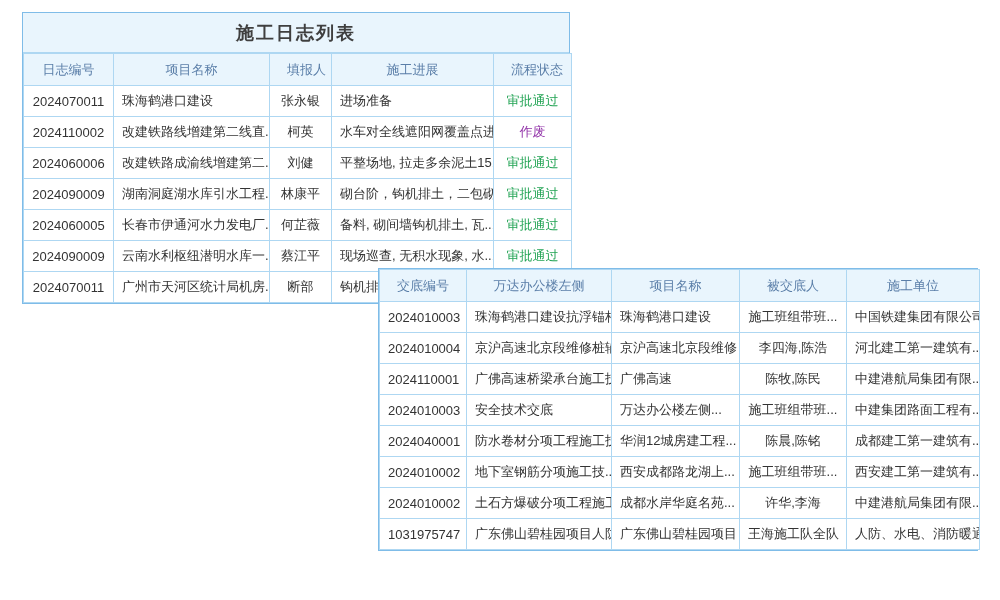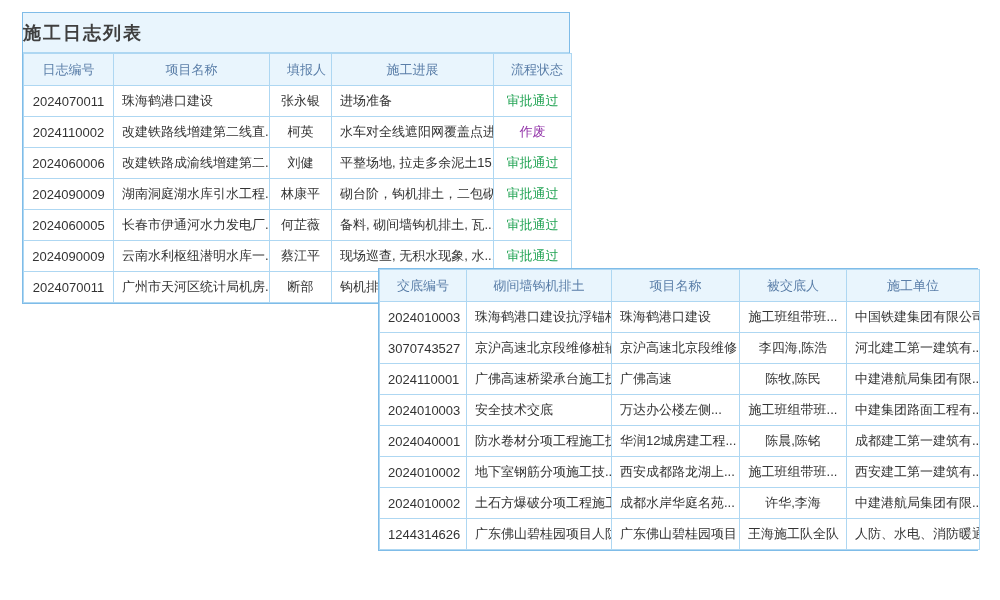--- a/index.html
+++ b/index.html
@@ -16,20 +16,21 @@
   .panel {
     position: absolute;
     background: #ffffff;
     border: 1px solid var(--border, #7fbce8);
   }
   #panel-log { left: 22px; top: 12px; width: 548px; z-index: 1; }
   #panel-disclosure { left: 378px; top: 268px; width: 600px; z-index: 2; }
   .panel-title {
     height: 40px;
     line-height: 40px;
+    text-align: center;
     background: var(--header-bg, #e9f5fd);
     color: var(--title-text, #3f3f3f);
     font-size: 18px;
     font-weight: bold;
     letter-spacing: 2px;
     border-bottom: 1px solid var(--grid, #aed7f2);
   }
   table.data-table {
     border-collapse: collapse;
     width: 100%;
@@ -158,36 +159,36 @@
     <colgroup>
         <col>
         <col>
         <col>
         <col>
         <col>
       </colgroup>
     <thead>
         <tr>
           <th>交底编号</th>
-          <th>砌间墙钩机排土</th>
+          <th>万达办公楼左侧</th>
           <th>项目名称</th>
           <th>被交底人</th>
           <th>施工单位</th>
         </tr>
       </thead>
     <tbody>
         <tr>
           <td class="cell-link">2024010003</td>
           <td class="cell-link">珠海鹤港口建设抗浮锚杆...</td>
           <td class="cell-link">珠海鹤港口建设</td>
           <td class="cell-text">施工班组带班...</td>
           <td class="cell-text">中国铁建集团有限公司</td>
         </tr>
         <tr>
-          <td class="cell-link">3070743527</td>
+          <td class="cell-link">2024010004</td>
           <td class="cell-link">京沪高速北京段维修桩辅...</td>
           <td class="cell-link">京沪高速北京段维修</td>
           <td class="cell-text">李四海,陈浩</td>
           <td class="cell-text">河北建工第一建筑有...</td>
         </tr>
         <tr>
           <td class="cell-link">2024110001</td>
           <td class="cell-link">广佛高速桥梁承台施工技...</td>
           <td class="cell-link">广佛高速</td>
           <td class="cell-text">陈牧,陈民</td>
@@ -215,21 +216,21 @@
           <td class="cell-text">西安建工第一建筑有...</td>
         </tr>
         <tr>
           <td class="cell-link">2024010002</td>
           <td class="cell-link">土石方爆破分项工程施工...</td>
           <td class="cell-link">成都水岸华庭名苑...</td>
           <td class="cell-text">许华,李海</td>
           <td class="cell-text">中建港航局集团有限...</td>
         </tr>
         <tr>
-          <td class="cell-link">1244314626</td>
+          <td class="cell-link">1031975747</td>
           <td class="cell-link">广东佛山碧桂园项目人防...</td>
           <td class="cell-link">广东佛山碧桂园项目</td>
           <td class="cell-text">王海施工队全队</td>
           <td class="cell-text">人防、水电、消防暖通...</td>
         </tr>
       </tbody>
   </table>
 </div>
 
 </body></html>

